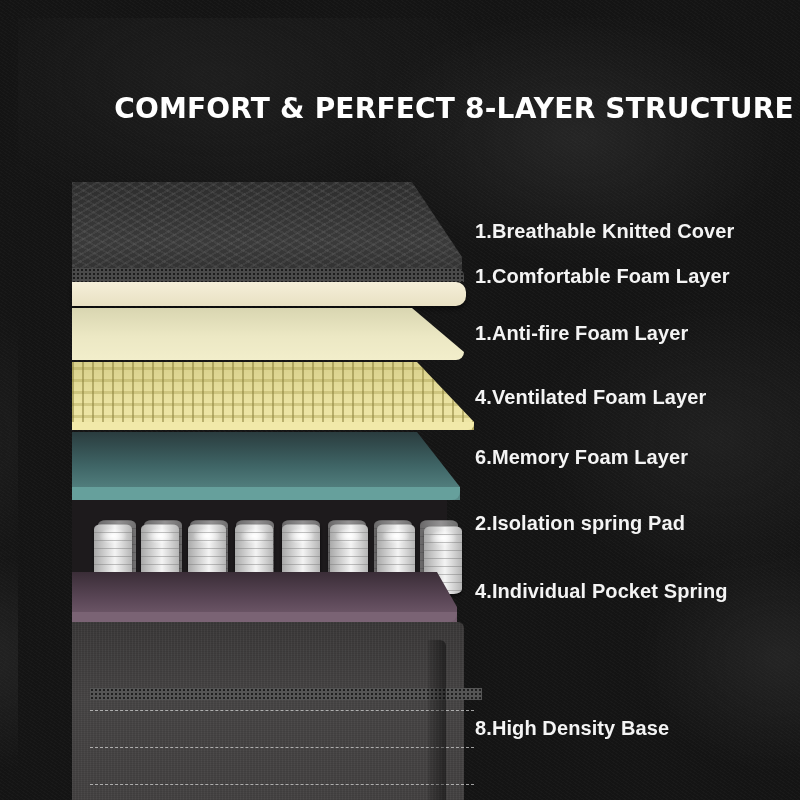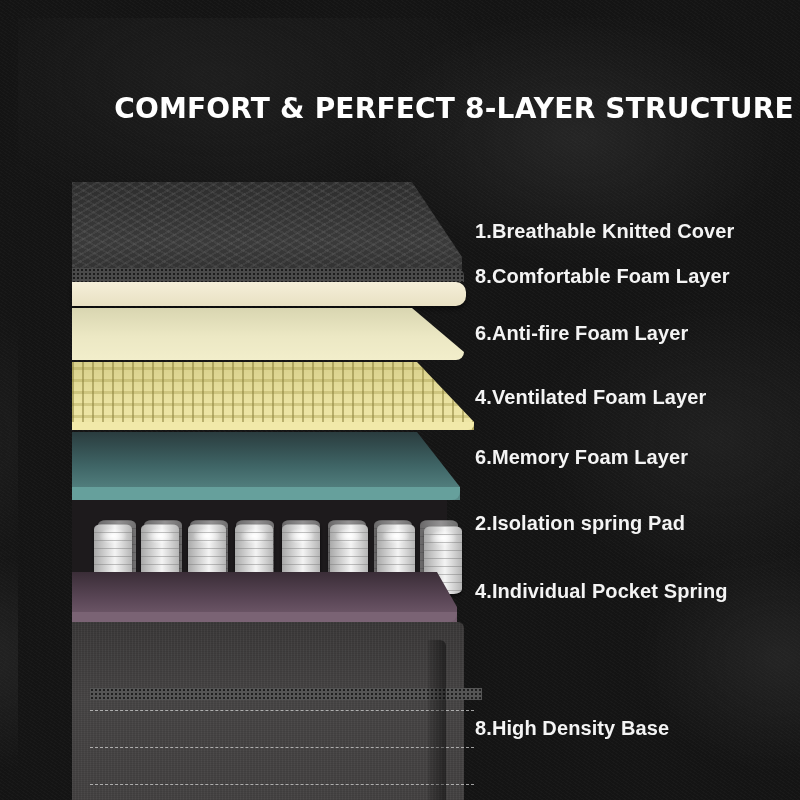--- a/index.html
+++ b/index.html
@@ -181,19 +181,19 @@
     <div class="stitch" style="top:70px"></div>
     <div class="stitch" style="top:107px"></div>
     <div class="stitch" style="top:144px"></div>
     <div class="stitch" style="top:180px"></div>
     <div class="base-mesh" style="top:185px;height:7px"></div>
     <div class="base-side"></div>
   </div>
 </div>
 
 <div class="label" style="top:166px">1.Breathable Knitted Cover</div>
-<div class="label" style="top:211px">8.Comfortable Foam Layer</div>
-<div class="label" style="top:268px">6.Anti-fire Foam Layer</div>
+<div class="label" style="top:211px">1.Comfortable Foam Layer</div>
+<div class="label" style="top:268px">1.Anti-fire Foam Layer</div>
 <div class="label" style="top:332px">4.Ventilated Foam Layer</div>
 <div class="label" style="top:392px">6.Memory Foam Layer</div>
 <div class="label" style="top:458px">2.Isolation spring Pad</div>
 <div class="label" style="top:526px">4.Individual Pocket Spring</div>
 <div class="label" style="top:663px">8.High Density Base</div>
 
 </body></html>

